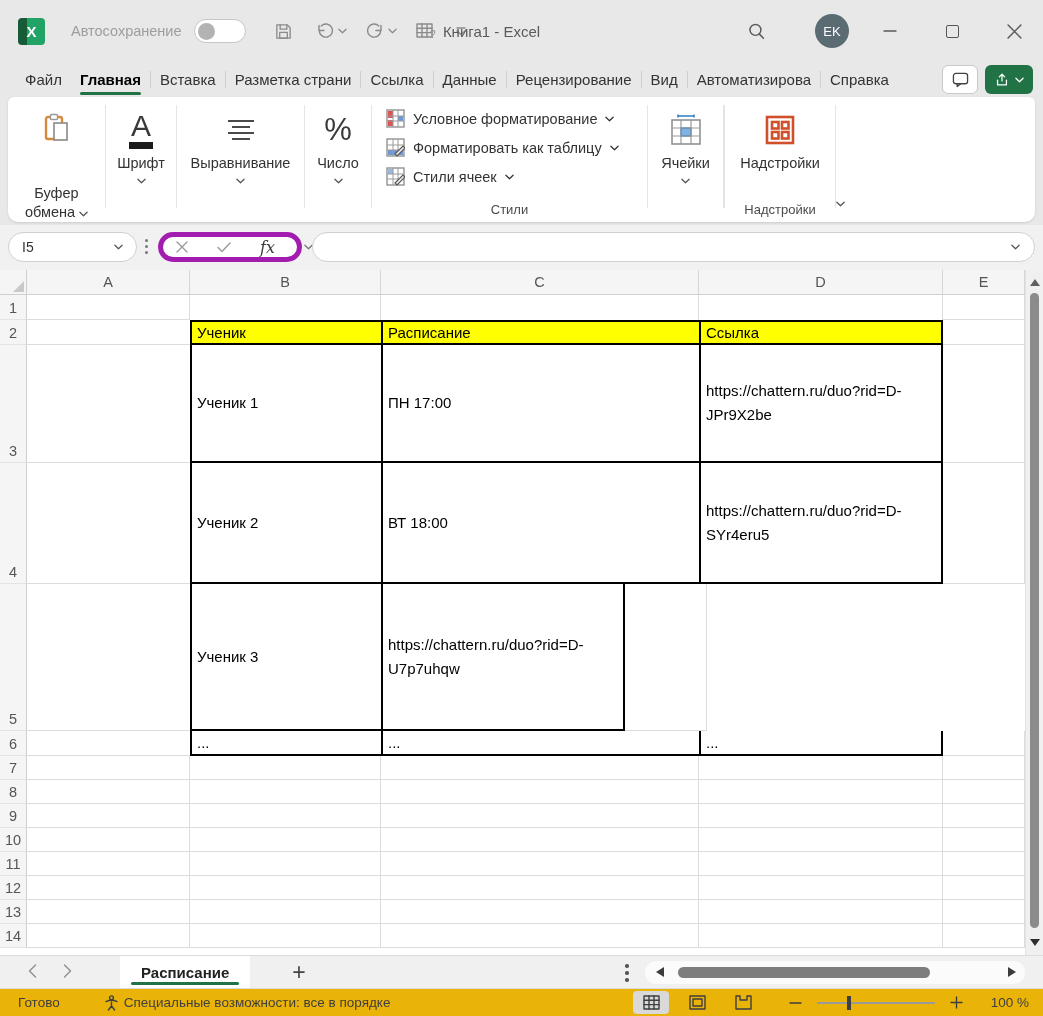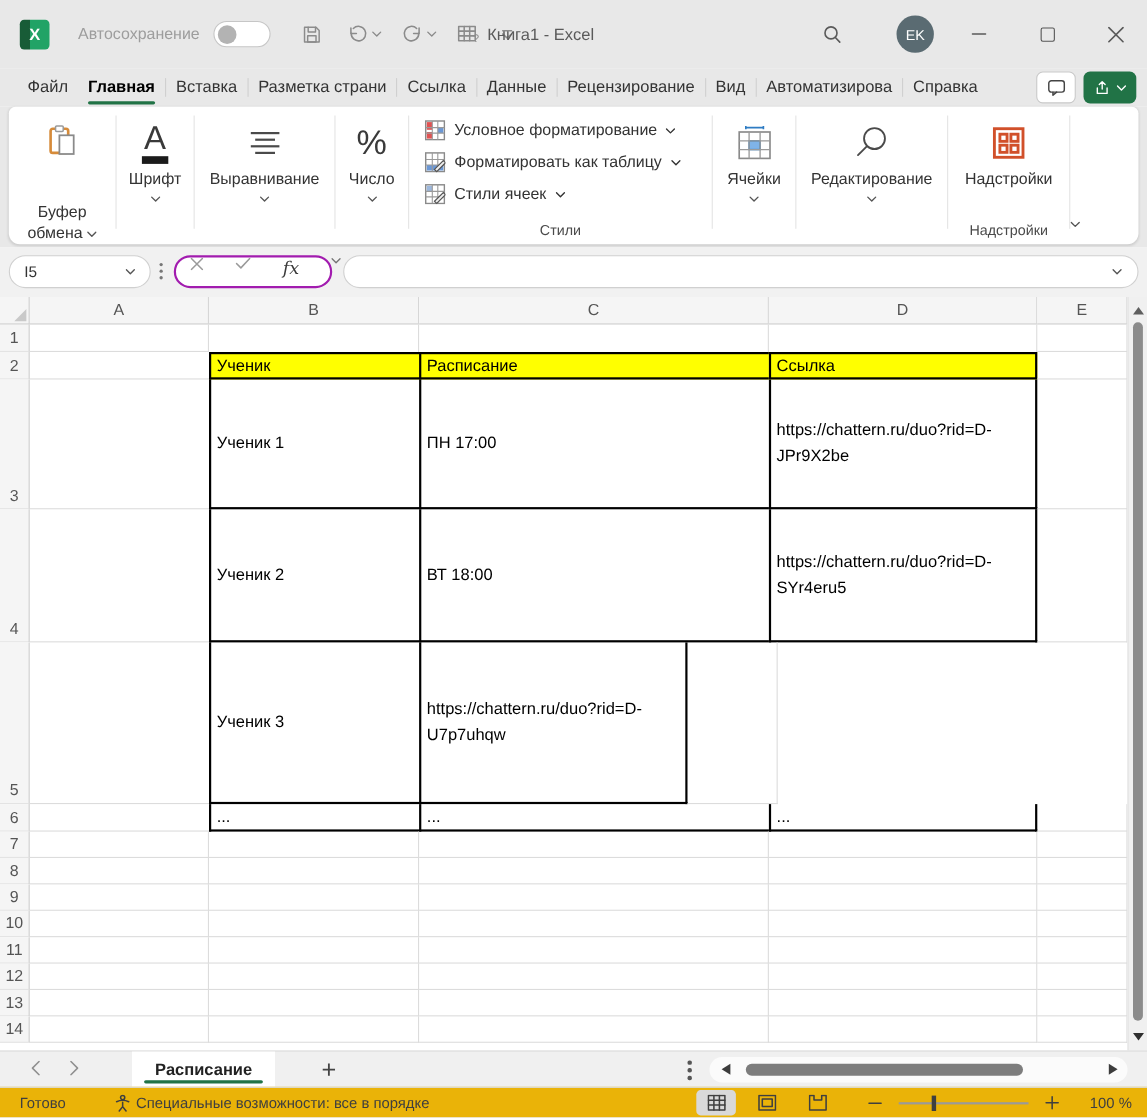--- a/index.html
+++ b/index.html
@@ -87,21 +87,21 @@
 
   
   .formula-row { position:absolute; top:225px; left:0; right:0; height:45px; background:#f1f1f1; }
   .name-box { position:absolute; left:8px; top:7px; width:129px; height:30px; background:#fff;
               border:1px solid #d0d0d0; border-radius:15px; display:flex; align-items:center;
               padding:0 13px; font-size:14px; color:#333; cursor:pointer; }
   .name-box .chev { margin-left:auto; color:#555; }
   .fr-dots { position:absolute; left:145px; top:14px; display:flex; flex-direction:column; gap:3px; }
   .fr-dots i { width:3px; height:3px; border-radius:50%; background:#777; }
   .fx-box { position:absolute; left:158px; top:7px; width:144px; height:30px; background:#fff;
-            border:2px solid #a21caf; border-radius:15px; display:flex; align-items:flex-start;
+            border:5px solid #a21caf; border-radius:15px; display:flex; align-items:center;
             gap:29px; padding:0 13px; }
   .fx-label { font-family:"DejaVu Serif", serif; font-style:italic; font-size:16px; color:#3b3b3b; }
   .formula-input { position:absolute; left:312px; top:7px; right:8px; height:30px; background:#fff;
                    border:1px solid #d0d0d0; border-radius:15px; display:flex; align-items:center;
                    padding:0 14px; font-size:14px; color:#222; cursor:text; }
   .formula-input .chev { margin-left:auto; color:#555; }
 
   
   .grid { position:absolute; top:270px; left:0; width:1025px; height:685px; background:#fff;
           overflow:hidden; font-size:15px; color:#000; }
@@ -414,32 +414,20 @@
             <path d="M13 7v24M23 7v24M4 15h28M4 23h28" stroke="#9a9a9a" stroke-width="1.2"></path>
           </svg>
         </div>
         <div class="rg-label">Ячейки</div>
         <svg class="chev rg-chev" viewBox="0 0 10 6">
             <path d="M1 1l4 4 4-4"></path>
           </svg>
       </div>
       <div class="rdiv"></div>
 
-      <div class="rgroup g-edit">
-        <div class="rg-icon">
-          <svg width="34" height="34" viewBox="0 0 34 34" fill="none" stroke="#4a4a4a" stroke-width="1.7" stroke-linecap="round">
-            <circle cx="19" cy="13" r="9.5"></circle>
-              <path d="M12 20 4 28"></path>
-          </svg>
-        </div>
-        <div class="rg-label">Редактирование</div>
-        <svg class="chev rg-chev" viewBox="0 0 10 6">
-            <path d="M1 1l4 4 4-4"></path>
-          </svg>
-      </div>
       <div class="rdiv"></div>
 
       <div class="rgroup g-addins">
         <div class="rg-icon">
           <svg width="34" height="34" viewBox="0 0 34 34" fill="none" stroke="#d1502a" stroke-width="2.6">
             <rect x="4" y="4" width="26" height="26"></rect>
             <rect x="9" y="9" width="6.5" height="6.5"></rect>
               <rect x="19" y="9" width="6.5" height="6.5"></rect>
             <rect x="9" y="19" width="6.5" height="6.5"></rect>
               <rect x="19" y="19" width="6.5" height="6.5"></rect>

